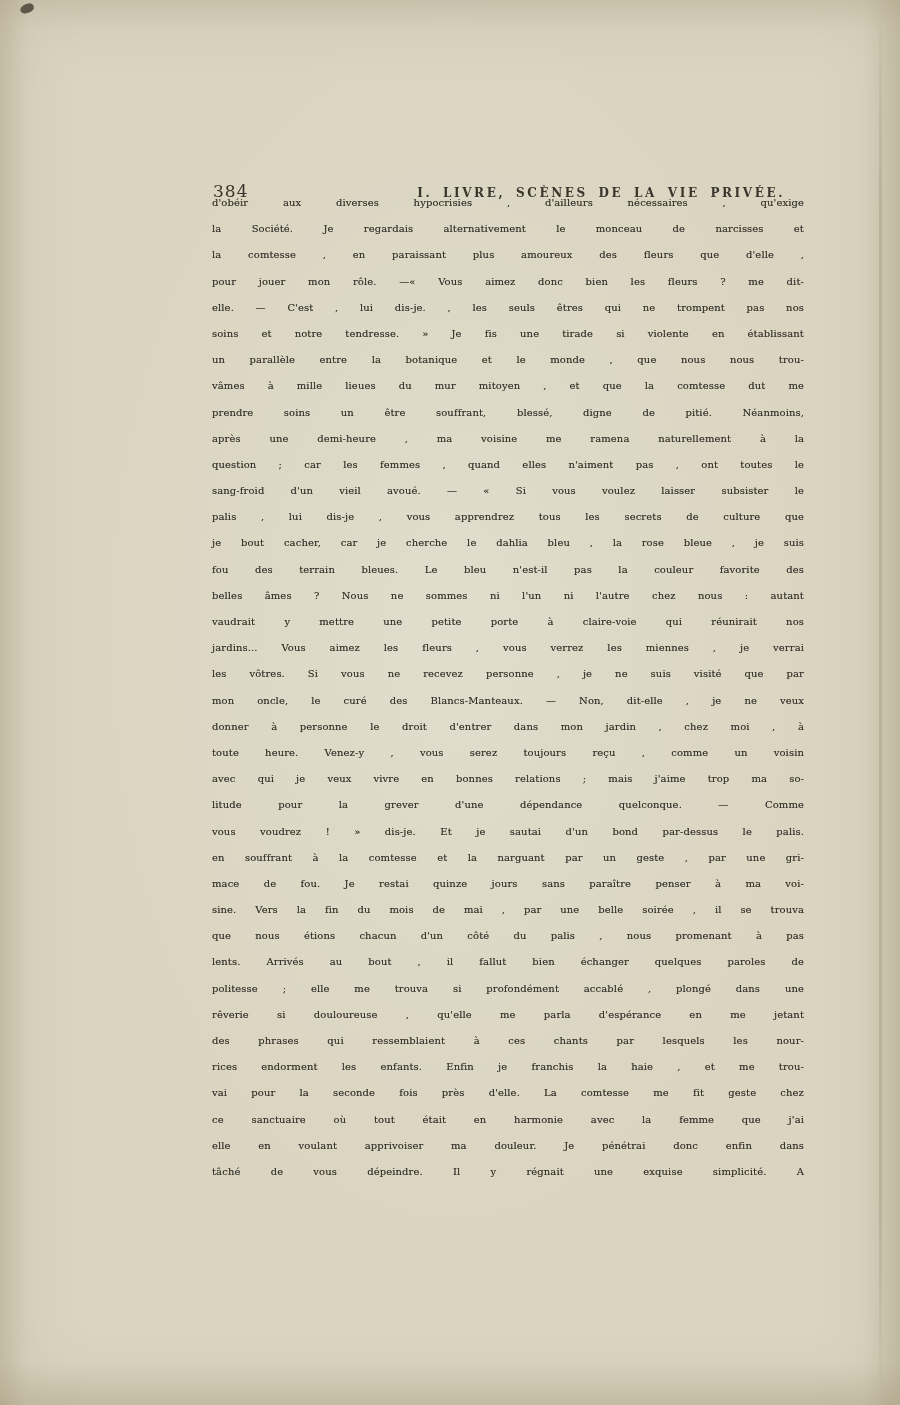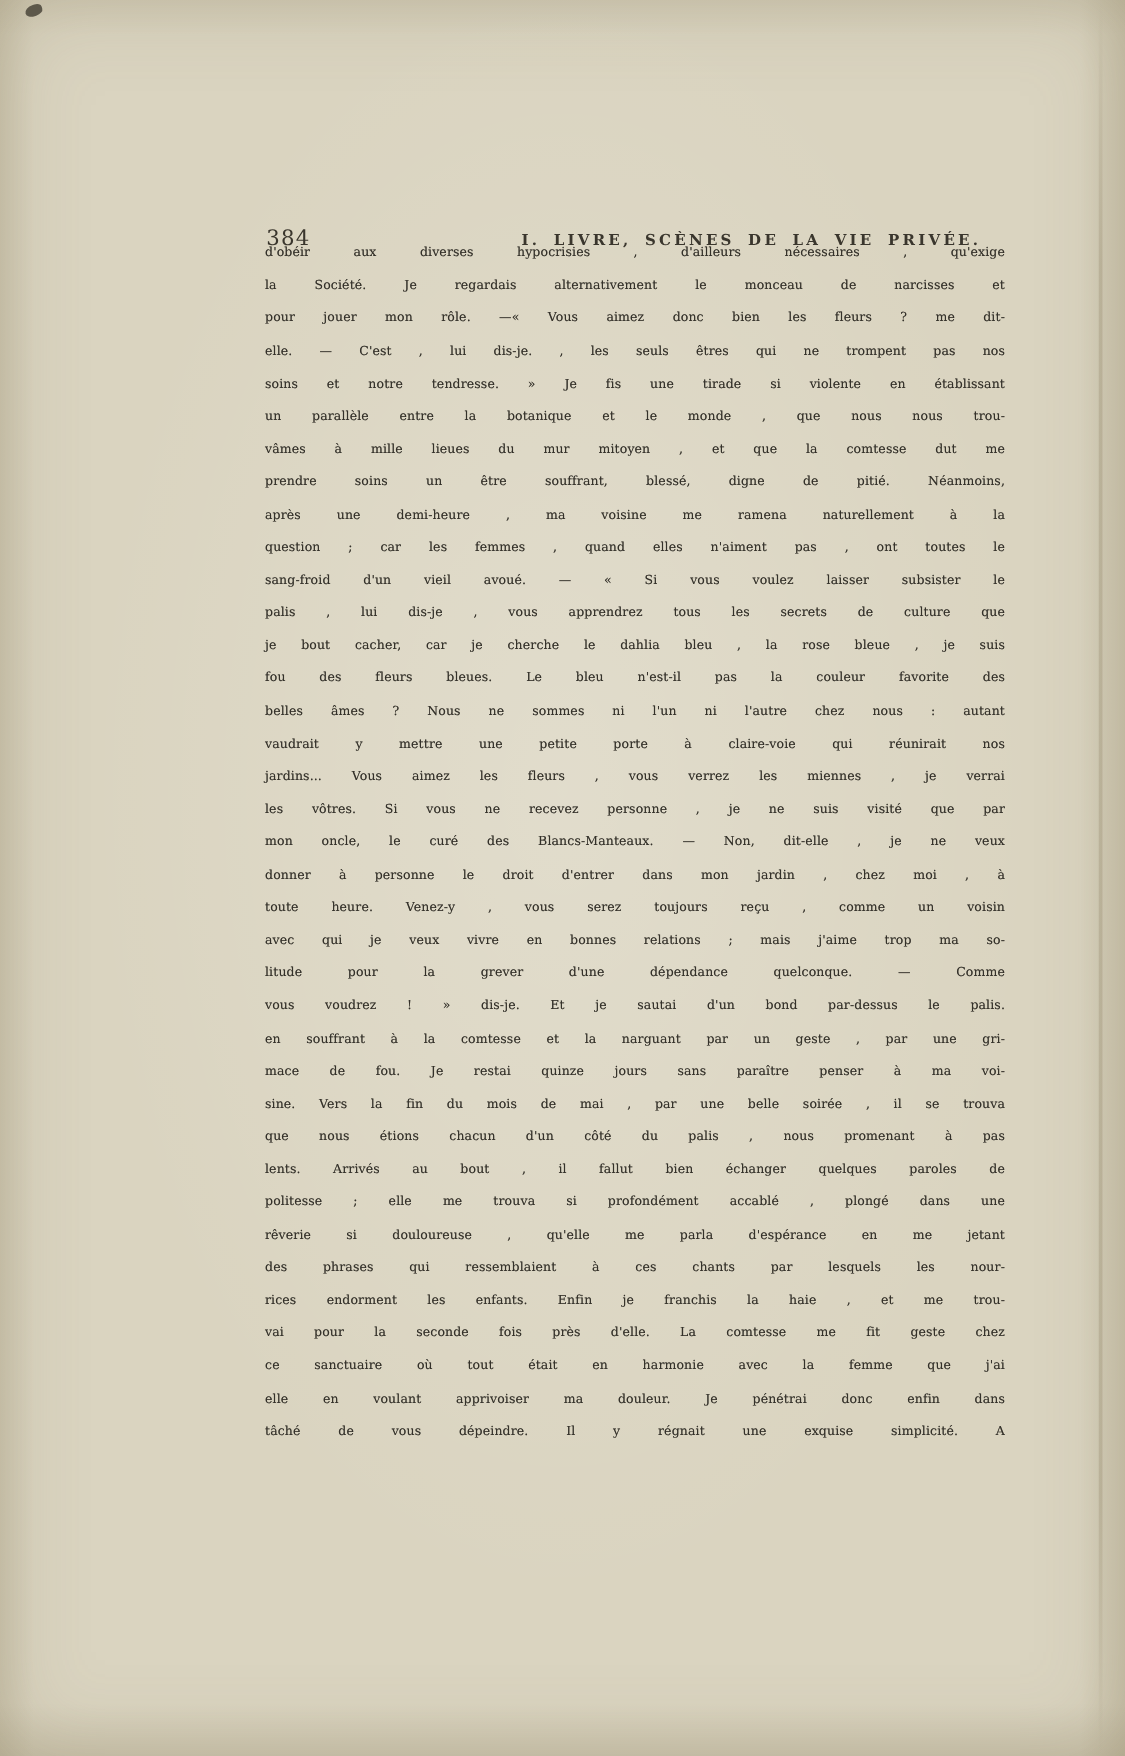--- a/index.html
+++ b/index.html
@@ -93,32 +93,33 @@
   <div class="page-edge-right"></div>
 
   <div class="running-header">
     <span class="page-number">384</span>
     <span class="running-title">I. LIVRE, SCÈNES DE LA VIE PRIVÉE.</span>
   </div>
 
   <div class="body-text">
       <div class="text-line">d'obéir aux diverses hypocrisies , d'ailleurs nécessaires , qu'exige</div>
       <div class="text-line">la Société.  Je regardais alternativement le monceau de narcisses et</div>
+      <div class="text-line">la comtesse ,  en paraissant plus amoureux  des fleurs que d'elle ,</div>
       <div class="text-line">pour jouer mon rôle. —« Vous aimez donc bien les fleurs ?  me dit-</div>
       <div class="text-line">elle. —  C'est , lui dis-je. ,  les seuls êtres qui ne trompent pas nos</div>
       <div class="text-line">soins et notre tendresse. »  Je fis une tirade si violente en établissant</div>
       <div class="text-line">un parallèle  entre  la  botanique et le  monde ,  que  nous nous trou-</div>
       <div class="text-line">vâmes à mille lieues du mur mitoyen , et que la comtesse dut me</div>
       <div class="text-line">prendre soins un être souffrant, blessé,  digne de pitié.  Néanmoins,</div>
       <div class="text-line">après une demi-heure ,  ma voisine me ramena naturellement à la</div>
       <div class="text-line">question ;  car les femmes ,  quand elles n'aiment pas ,  ont toutes le</div>
       <div class="text-line">sang-froid d'un vieil avoué.  —  « Si vous voulez laisser subsister le</div>
       <div class="text-line">palis , lui dis-je ,  vous apprendrez tous les secrets de culture que</div>
       <div class="text-line">je bout cacher, car je cherche le dahlia bleu ,  la rose bleue ,  je suis</div>
-      <div class="text-line">fou des fleurs bleues.   Le bleu n'est-il pas la couleur favorite des</div>
+      <div class="text-line">fou des terrain bleues.   Le bleu n'est-il pas la couleur favorite des</div>
       <div class="text-line">belles âmes ? Nous ne sommes ni l'un ni l'autre chez nous :  autant</div>
       <div class="text-line">vaudrait  y  mettre  une  petite  porte  à  claire-voie  qui  réunirait  nos</div>
       <div class="text-line">jardins...  Vous aimez les fleurs ,  vous verrez les miennes ,  je verrai</div>
       <div class="text-line">les vôtres.  Si vous ne recevez  personne ,  je ne suis visité que par</div>
       <div class="text-line">mon oncle,  le curé des Blancs-Manteaux. — Non,  dit-elle ,  je ne veux</div>
       <div class="text-line">donner  à  personne  le  droit  d'entrer  dans  mon  jardin ,  chez  moi ,  à</div>
       <div class="text-line">toute heure.  Venez-y ,  vous serez toujours reçu ,  comme un voisin</div>
       <div class="text-line">avec qui je veux vivre en bonnes relations ;  mais j'aime trop ma so-</div>
       <div class="text-line">litude  pour  la  grever  d'une  dépendance  quelconque.  —  Comme</div>
       <div class="text-line">vous voudrez ! »  dis-je.  Et je sautai d'un bond par-dessus le palis.</div>

